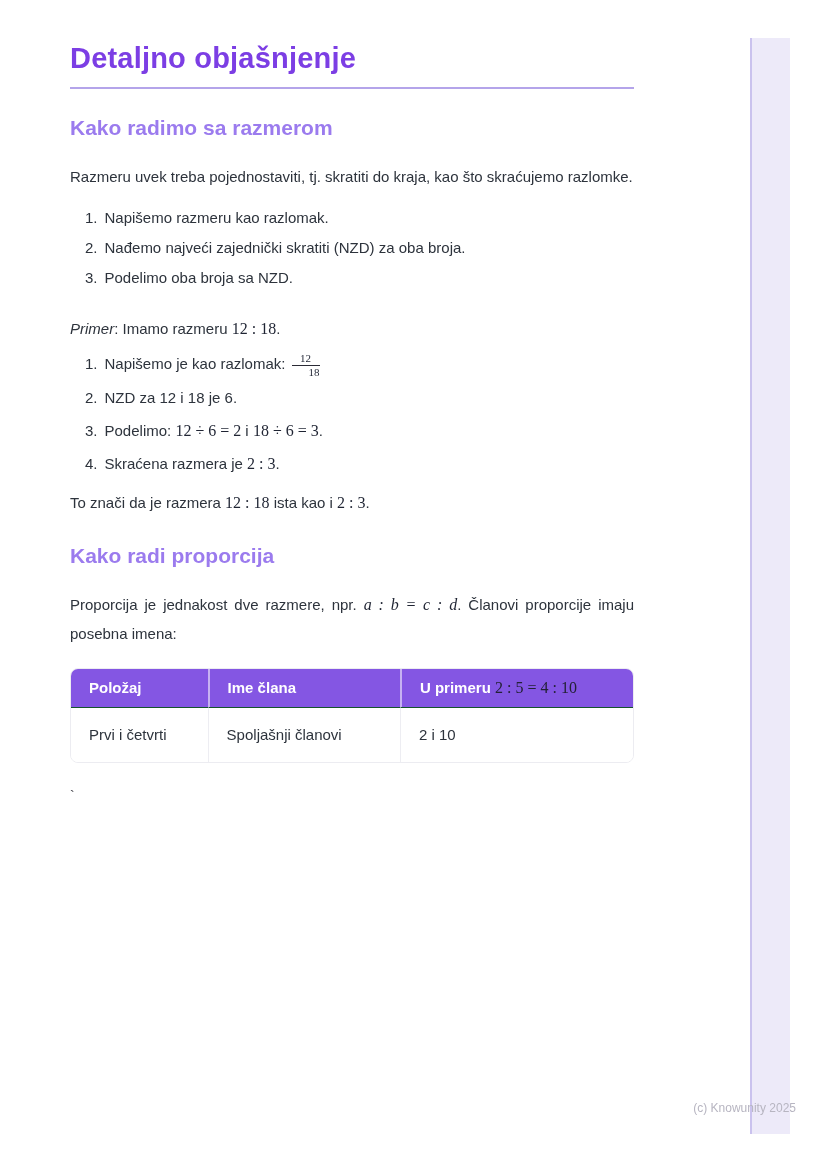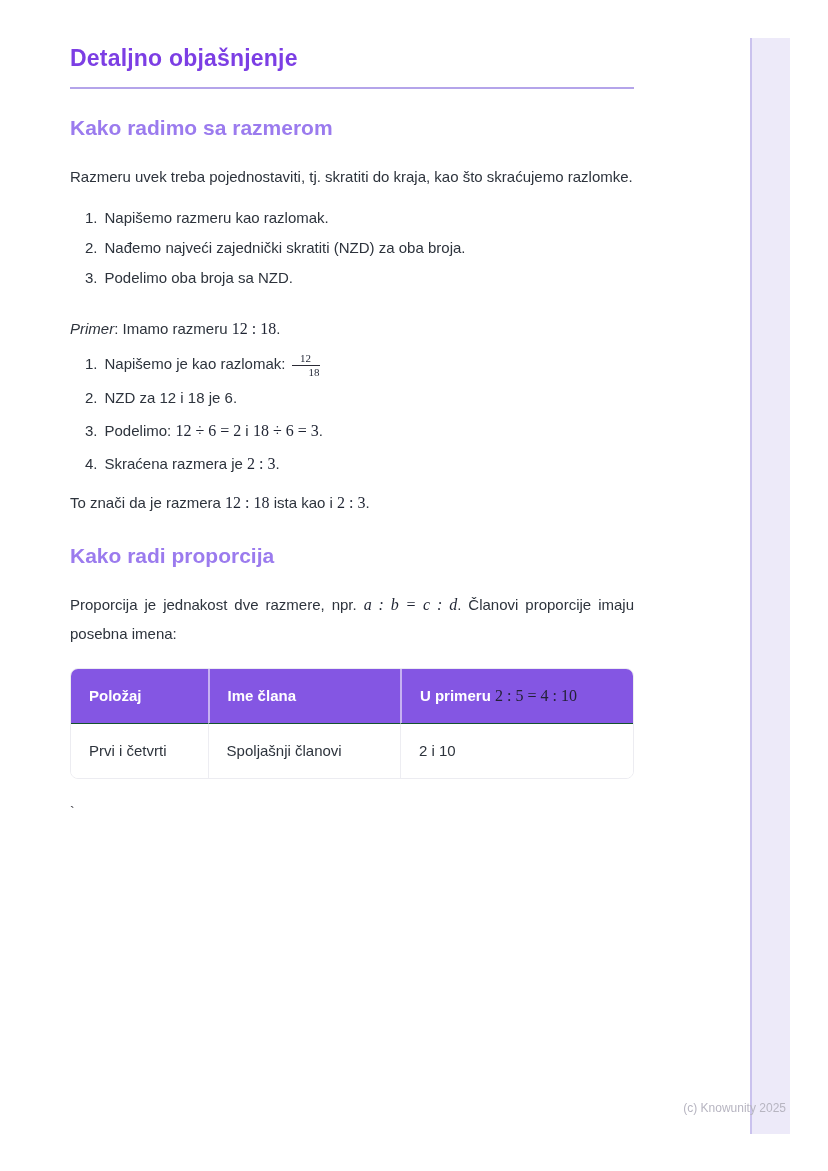--- a/index.html
+++ b/index.html
@@ -23,21 +23,21 @@
   }
   .content {
     position: absolute;
     left: 70px;
     top: 0;
     width: 564px;
     z-index: 2;
   }
   .title {
     margin: 42px 0 0 0;
-    font-size: 23px;
+    font-size: 29px;
     line-height: 32px;
     font-weight: 700;
     color: #7c3ee4;
     letter-spacing: 0.2px;
   }
   .divider {
     margin-top: 13px;
     height: 2px;
     background: #b4a4ea;
   }
@@ -105,21 +105,21 @@
     border-radius: 8px;
     overflow: hidden;
     font-size: 15px;
     border: 1px solid #ececf1;
   }
   .members-table th {
     background: #8456e3;
     color: #ffffff;
     font-weight: 700;
     text-align: left;
-    height: 54px;
+    height: 38px;
     padding: 0 8px 0 18px;
     vertical-align: middle;
   }
   .members-table th + th { border-left: 2px solid rgba(255,255,255,0.55); }
   .members-table td {
     height: 54px;
     padding: 0 8px 0 18px;
     vertical-align: middle;
     color: #2d333c;
     background: #ffffff;
@@ -138,21 +138,21 @@
   .stray-char {
     display: block;
     margin-top: 26px;
     font-size: 14px;
     line-height: 14px;
     color: #3a3a42;
   }
   .footer {
     position: absolute;
     top: 1101px;
-    right: 42px;
+    right: 32px;
     font-size: 12px;
     color: #b7b5c1;
     z-index: 3;
   }
 </style>
 </head>
 <body>
 
 <div class="page">
   <div class="side-strip"></div>

